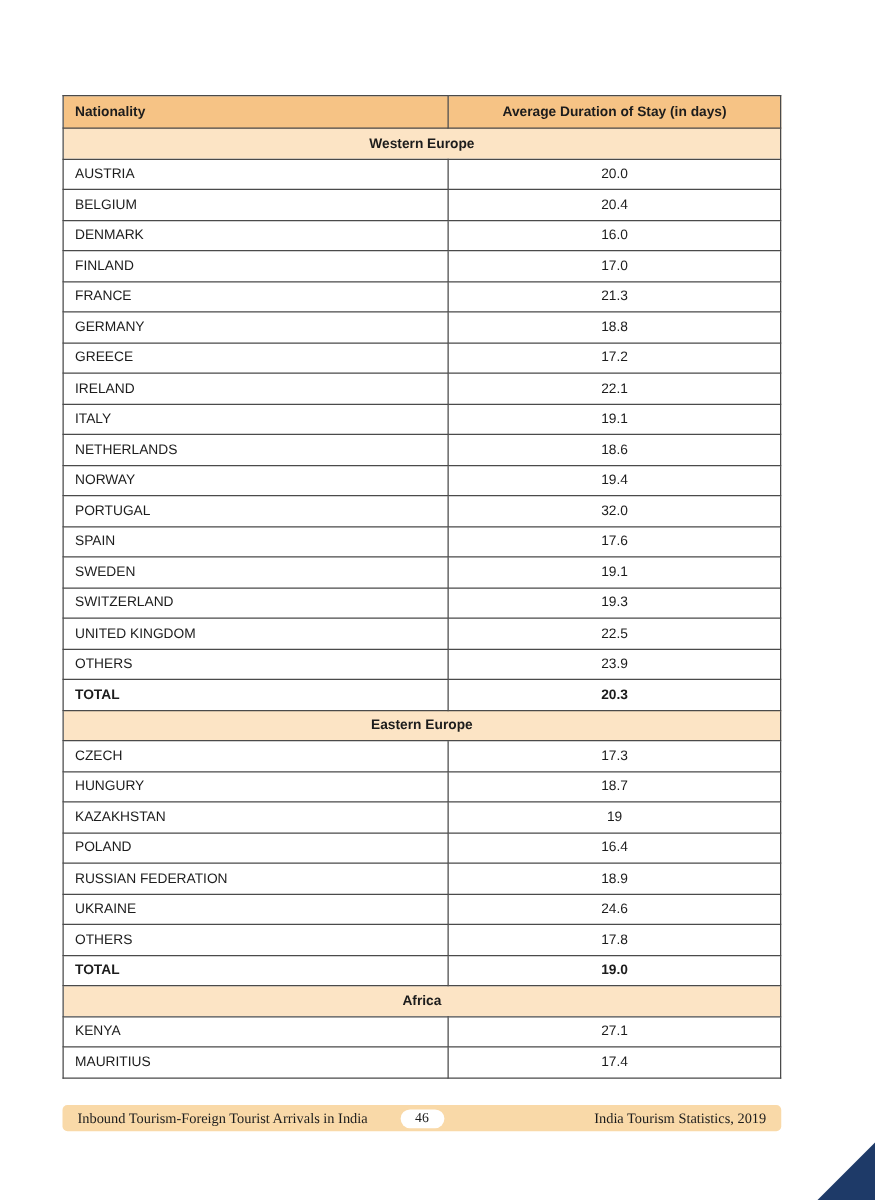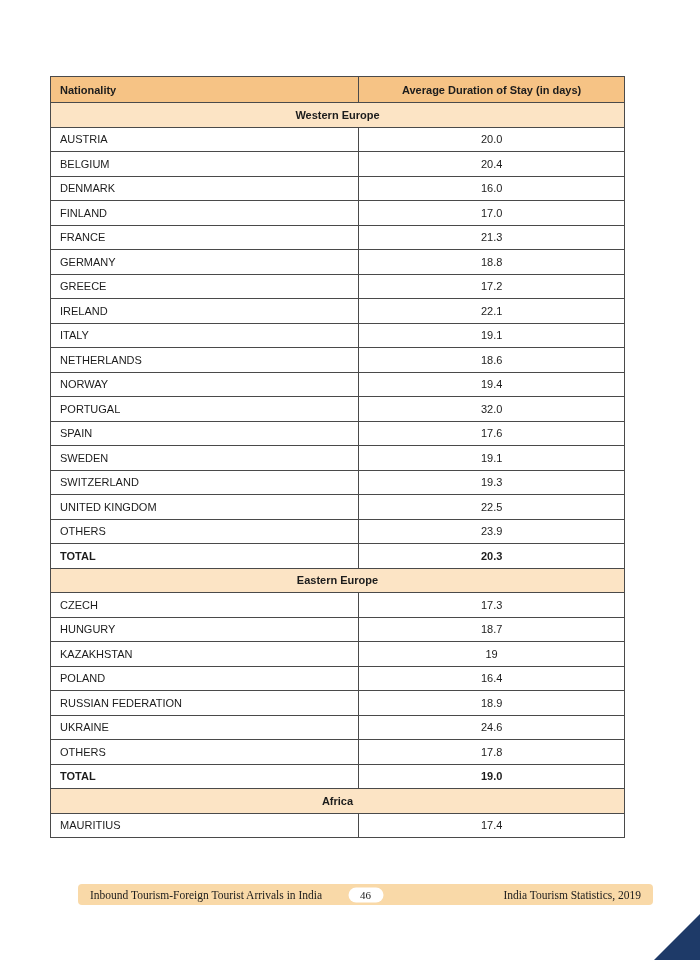--- a/index.html
+++ b/index.html
@@ -53,21 +53,20 @@
     height: 21px;
     background: #f9d9a8;
     border-radius: 4px;
     display: flex;
     align-items: center;
     justify-content: space-between;
     font-family: "Liberation Serif", serif;
     font-size: 11.5px;
     color: #1c1c1c;
     padding: 0 12px;
-    margin-left: 28px;
   }
   .page-badge {
     position: absolute;
     left: 50%;
     top: 50%;
     transform: translate(-50%, -50%);
     background: #ffffff;
     border-radius: 10px;
     padding: 2px 12px;
     font-size: 11px;
@@ -204,20 +203,24 @@
           <td class="value">17.8</td>
         </tr>
         <tr class="total">
           <td class="label">TOTAL</td>
           <td class="value">19.0</td>
         </tr>
         <tr>
           <td colspan="2" class="section">Africa</td>
         </tr>
         <tr>
+          <td class="label">KENYA</td>
+          <td class="value">27.1</td>
+        </tr>
+        <tr>
           <td class="label">MAURITIUS</td>
           <td class="value">17.4</td>
         </tr>
       </tbody>
   </table>
 
   <div class="footer-bar">
     <span>Inbound Tourism-Foreign Tourist Arrivals in India</span>
     <span class="page-badge">46</span>
     <span>India Tourism Statistics, 2019</span>

